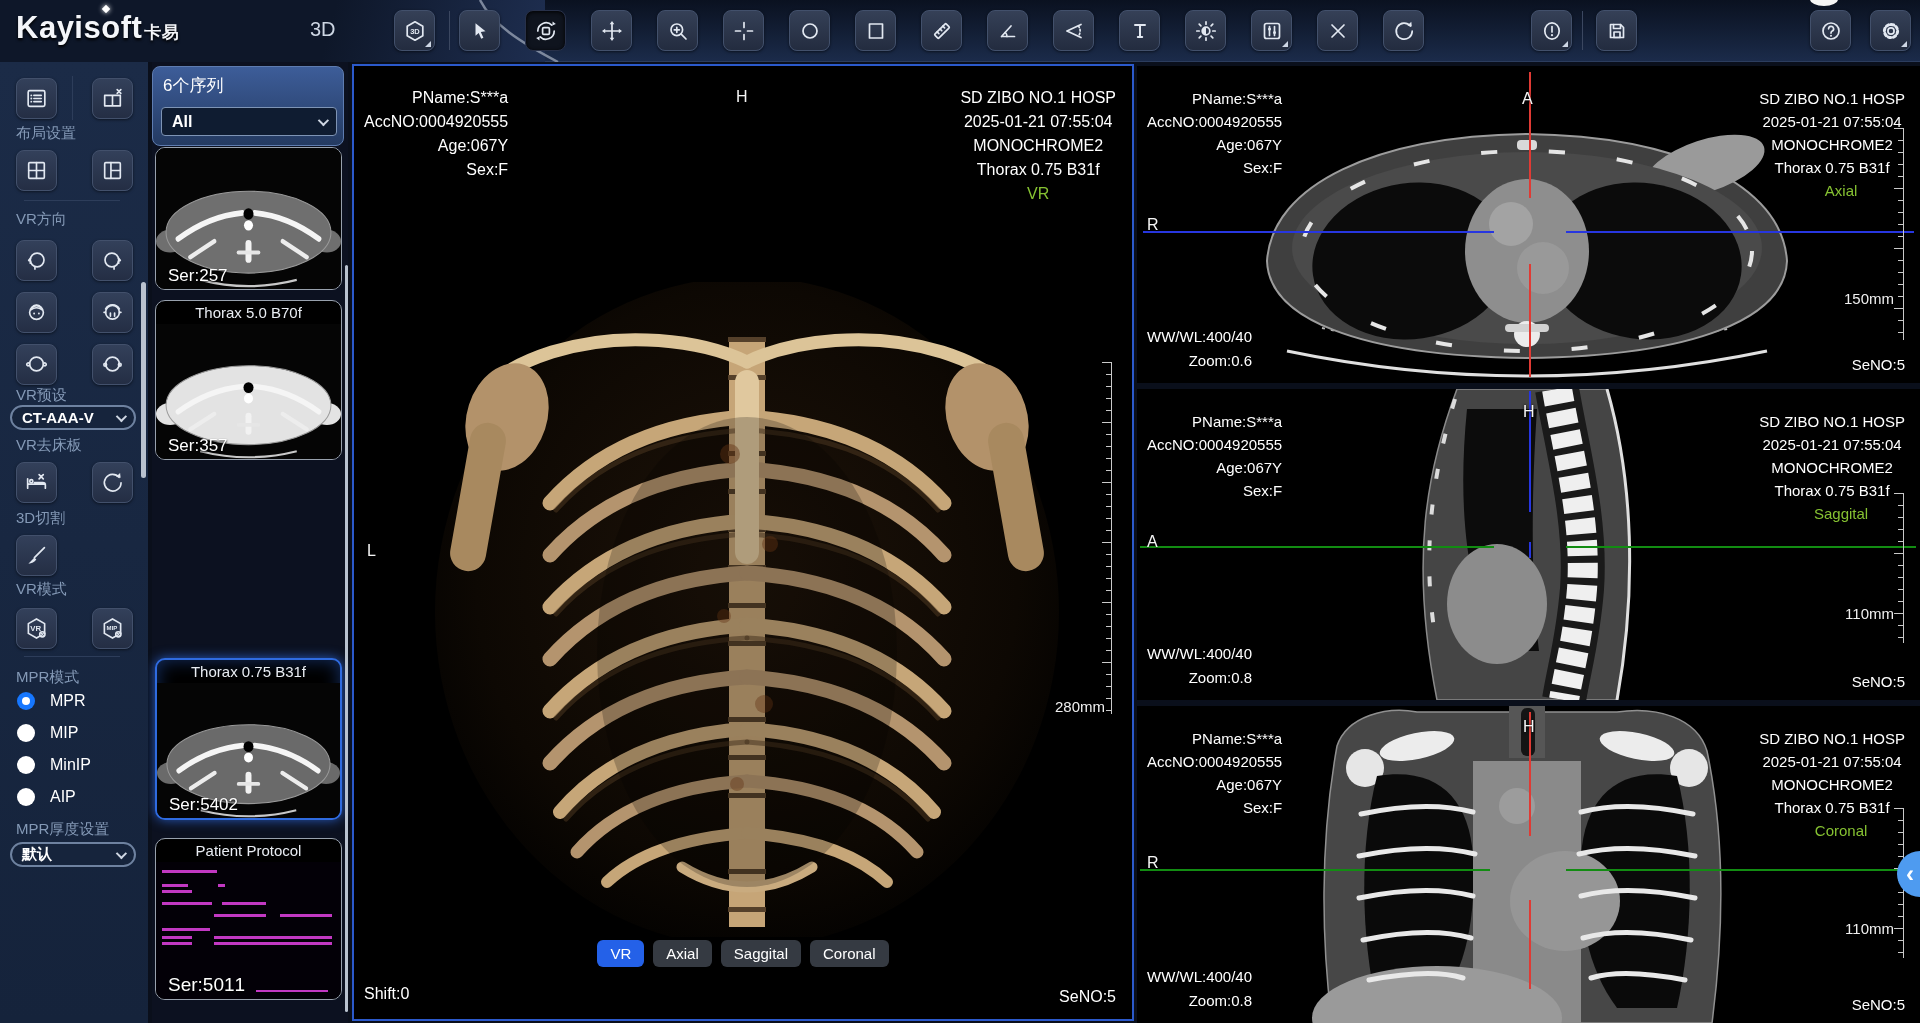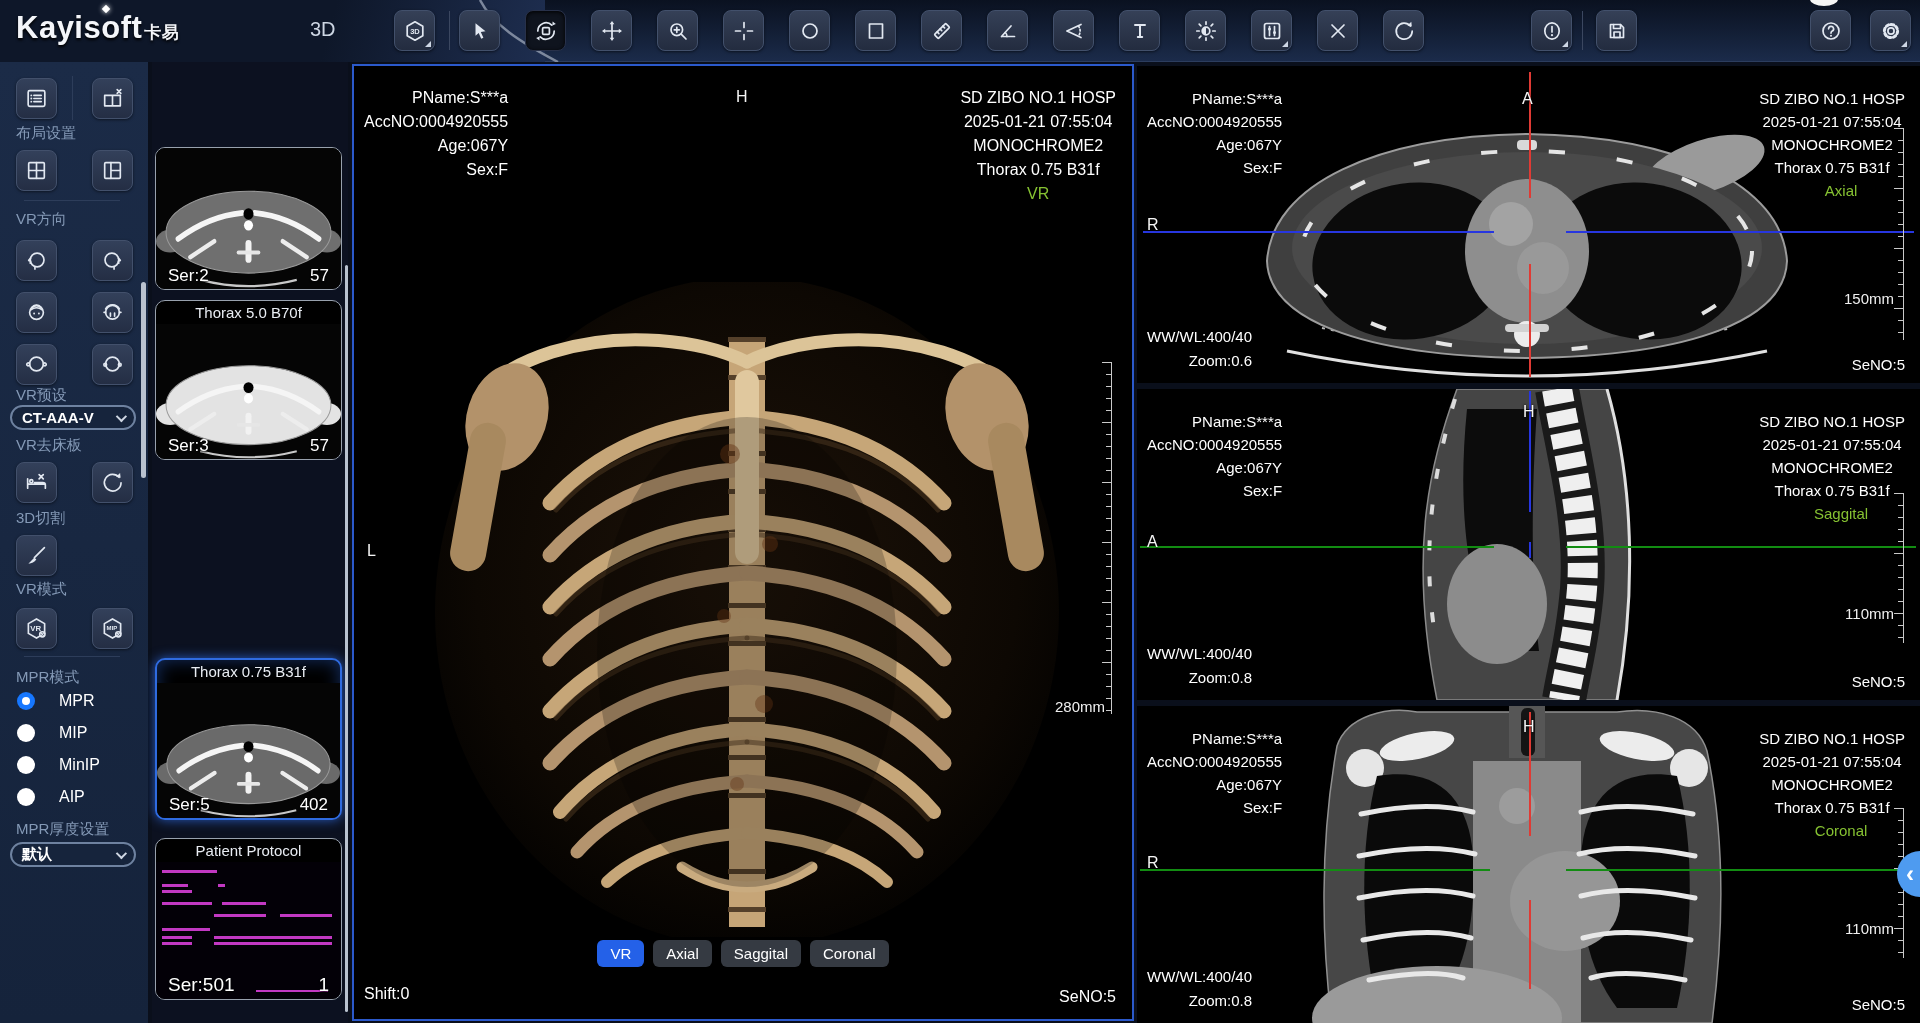--- a/index.html
+++ b/index.html
@@ -44,40 +44,40 @@
     stroke-linecap:round; stroke-linejoin:round; }
   .sbtn svg .f { fill:#e2e8f1; stroke:none; }
   .sbtn svg text { fill:#e2e8f1; stroke:none; font-weight:bold; }
   .slabel { position:absolute; left:16px; font-size:15px; color:#8499b6; white-space:nowrap; }
   .shr { position:absolute; left:24px; width:96px; height:1px; background:#2d3d5a; }
   .pill { position:absolute; left:10px; width:126px; height:25px; border-radius:13px;
     background:#16243c; border:2px solid #6e82a0; color:#fff; font-size:15px; font-weight:bold;
     display:flex; align-items:center; padding:6px 10px; }
   .pill .chev, .selbox .chev { margin-left:auto; width:8px; height:8px; border-right:2px solid #cfd7e3;
     border-bottom:2px solid #cfd7e3; transform:rotate(45deg) translateY(-2px); }
-  .radio { position:absolute; left:17px; display:flex; align-items:center; gap:24px; }
+  .radio { position:absolute; left:17px; display:flex; align-items:center; gap:15px; }
   .radio .dot { width:18px; height:18px; border-radius:50%; background:#fff; position:relative; }
   .radio.sel .dot { background:#1677ff; }
   .radio.sel .dot::after { content:""; position:absolute; inset:5px; border-radius:50%; background:#fff; }
   .radio .rlbl { font-size:16px; color:#fff; }
   .vscroll { position:absolute; background:#b9c2cf; border-radius:3px; }
 
   
   .series { position:absolute; left:152px; top:62px; width:196px; height:961px; background:#0c1120; }
   .series-head { position:absolute; left:0; top:4px; width:192px; height:80px; border-radius:8px;
     background:linear-gradient(180deg,#3d5d99 0%,#243a61 100%); border:1px solid #5e7cb0; z-index:5; }
   .series-count { position:absolute; left:10px; top:7px; font-size:17px; color:#fff; }
   .selbox { position:absolute; left:8px; top:40px; width:176px; height:29px; border-radius:4px;
     background:#0f1c31; border:1px solid #7e94b5; display:flex; align-items:center;
     padding:0 10px; font-size:16px; font-weight:bold; }
   .thumb { position:absolute; left:3px; width:187px; background:#000; border:1px solid #98a1ad;
     border-radius:10px; overflow:hidden; }
   .thumb .title { height:23px; line-height:23px; text-align:center; font-size:15px; color:#e9edf3; }
   .thumb .foot { position:absolute; left:0; right:0; bottom:3px; display:flex;
-    justify-content:space-between; padding:0 12px; font-size:17px; color:#fff;
+    justify-content:flex-start; padding:0 12px; font-size:17px; color:#fff;
     text-shadow:0 1px 2px #000; z-index:3; }
   .thumb.selected { border:2px solid #2f6be0;
     box-shadow:0 0 12px rgba(47,107,224,.8), inset 0 0 18px rgba(47,107,224,.45); }
   .proto-line { position:absolute; height:3px; background:#c238c2; }
 
   
   .vp { position:absolute; background:#000; overflow:hidden; }
   .vp.vr { left:352px; top:64px; width:782px; height:957px; border:2px solid #2b59cb; }
   .vp.ax  { left:1137px; top:66px;  width:783px; height:317px; }
   .vp.sg  { left:1137px; top:389px; width:783px; height:311px; }
@@ -416,20 +416,27 @@
     </div>
     <div class="slabel" style="top:758px">MPR厚度设置</div>
     <div class="pill" style="top:780px">
       <span>默认</span>
         <span class="chev"></span>
     </div>
     <div class="vscroll" style="left:141px;top:220px;width:5px;height:196px"></div>
   </aside>
 
   <section class="series">
+    <div class="series-head">
+      <div class="series-count">6个序列</div>
+      <div class="selbox">
+        <span>All</span>
+          <span class="chev"></span>
+      </div>
+    </div>
 
     <div class="thumb" style="top:85px;height:143px">
       <svg class="fullimg" preserveAspectRatio="none">
           <use href="#axthumb" style="color:#6f6f6f" width="100%" height="100%"></use>
         </svg>
       <div class="foot">
           <span>Ser:2</span>
           <span>57</span>
         </div>
     </div>

